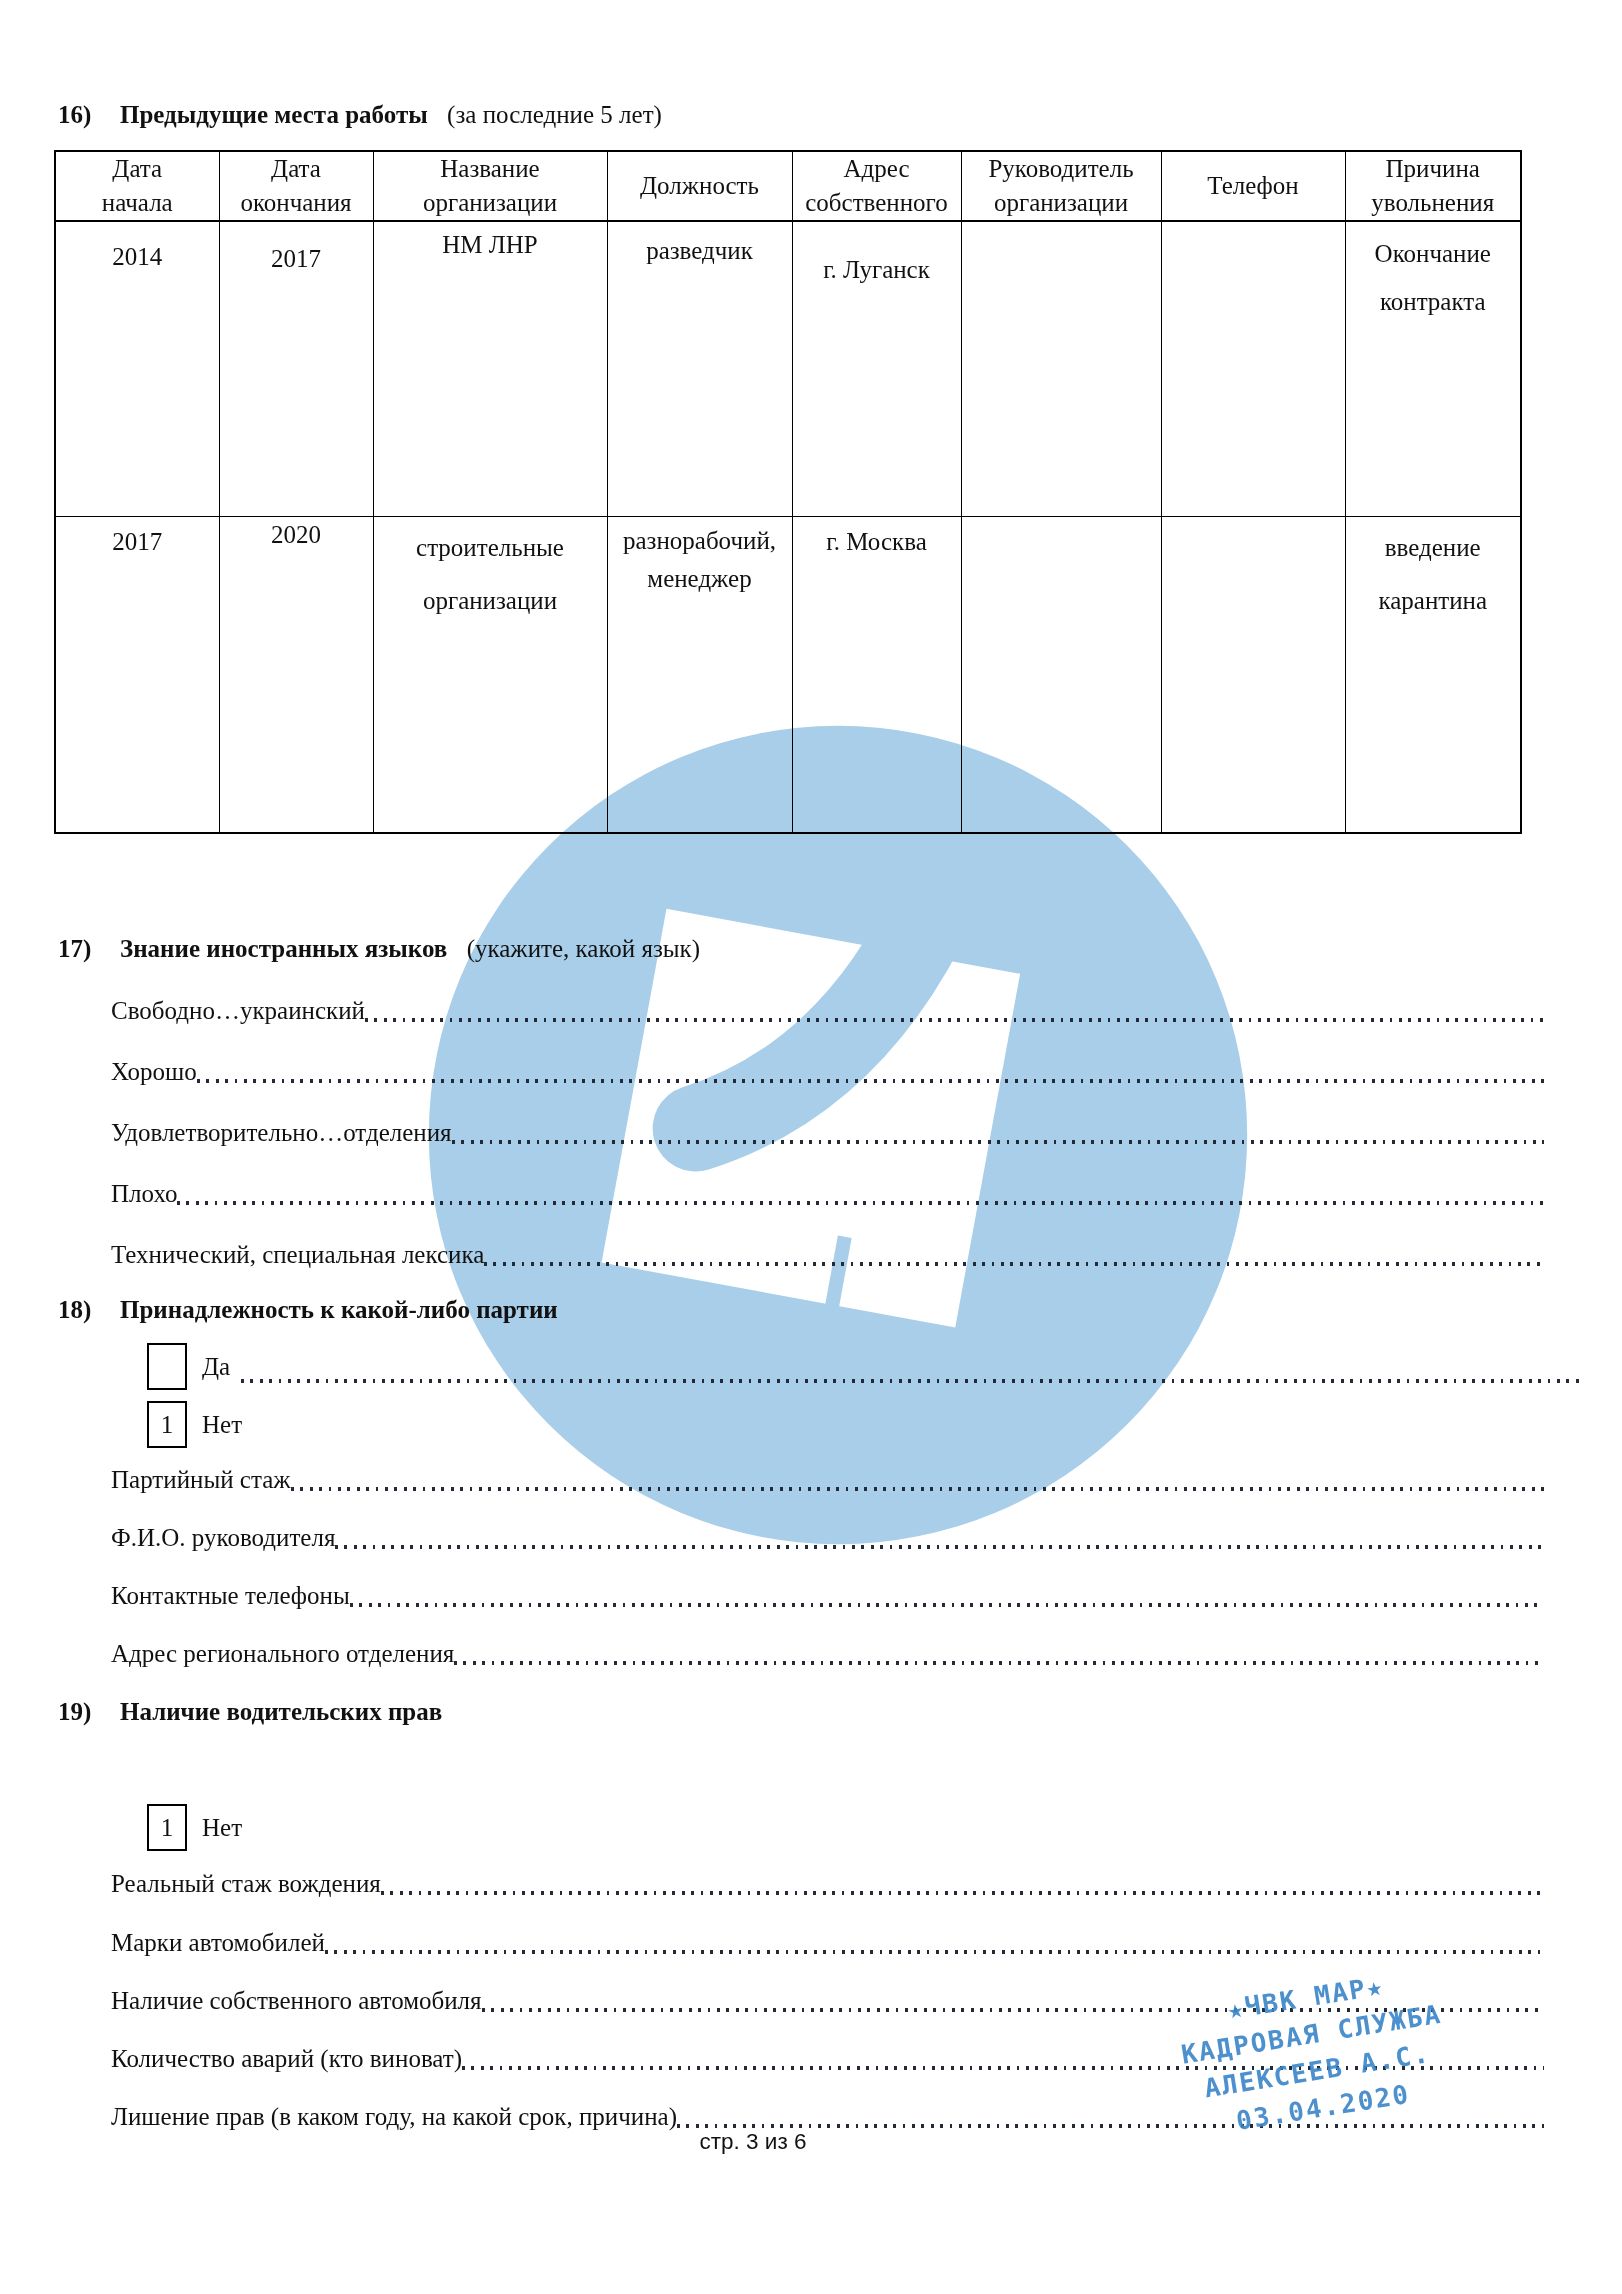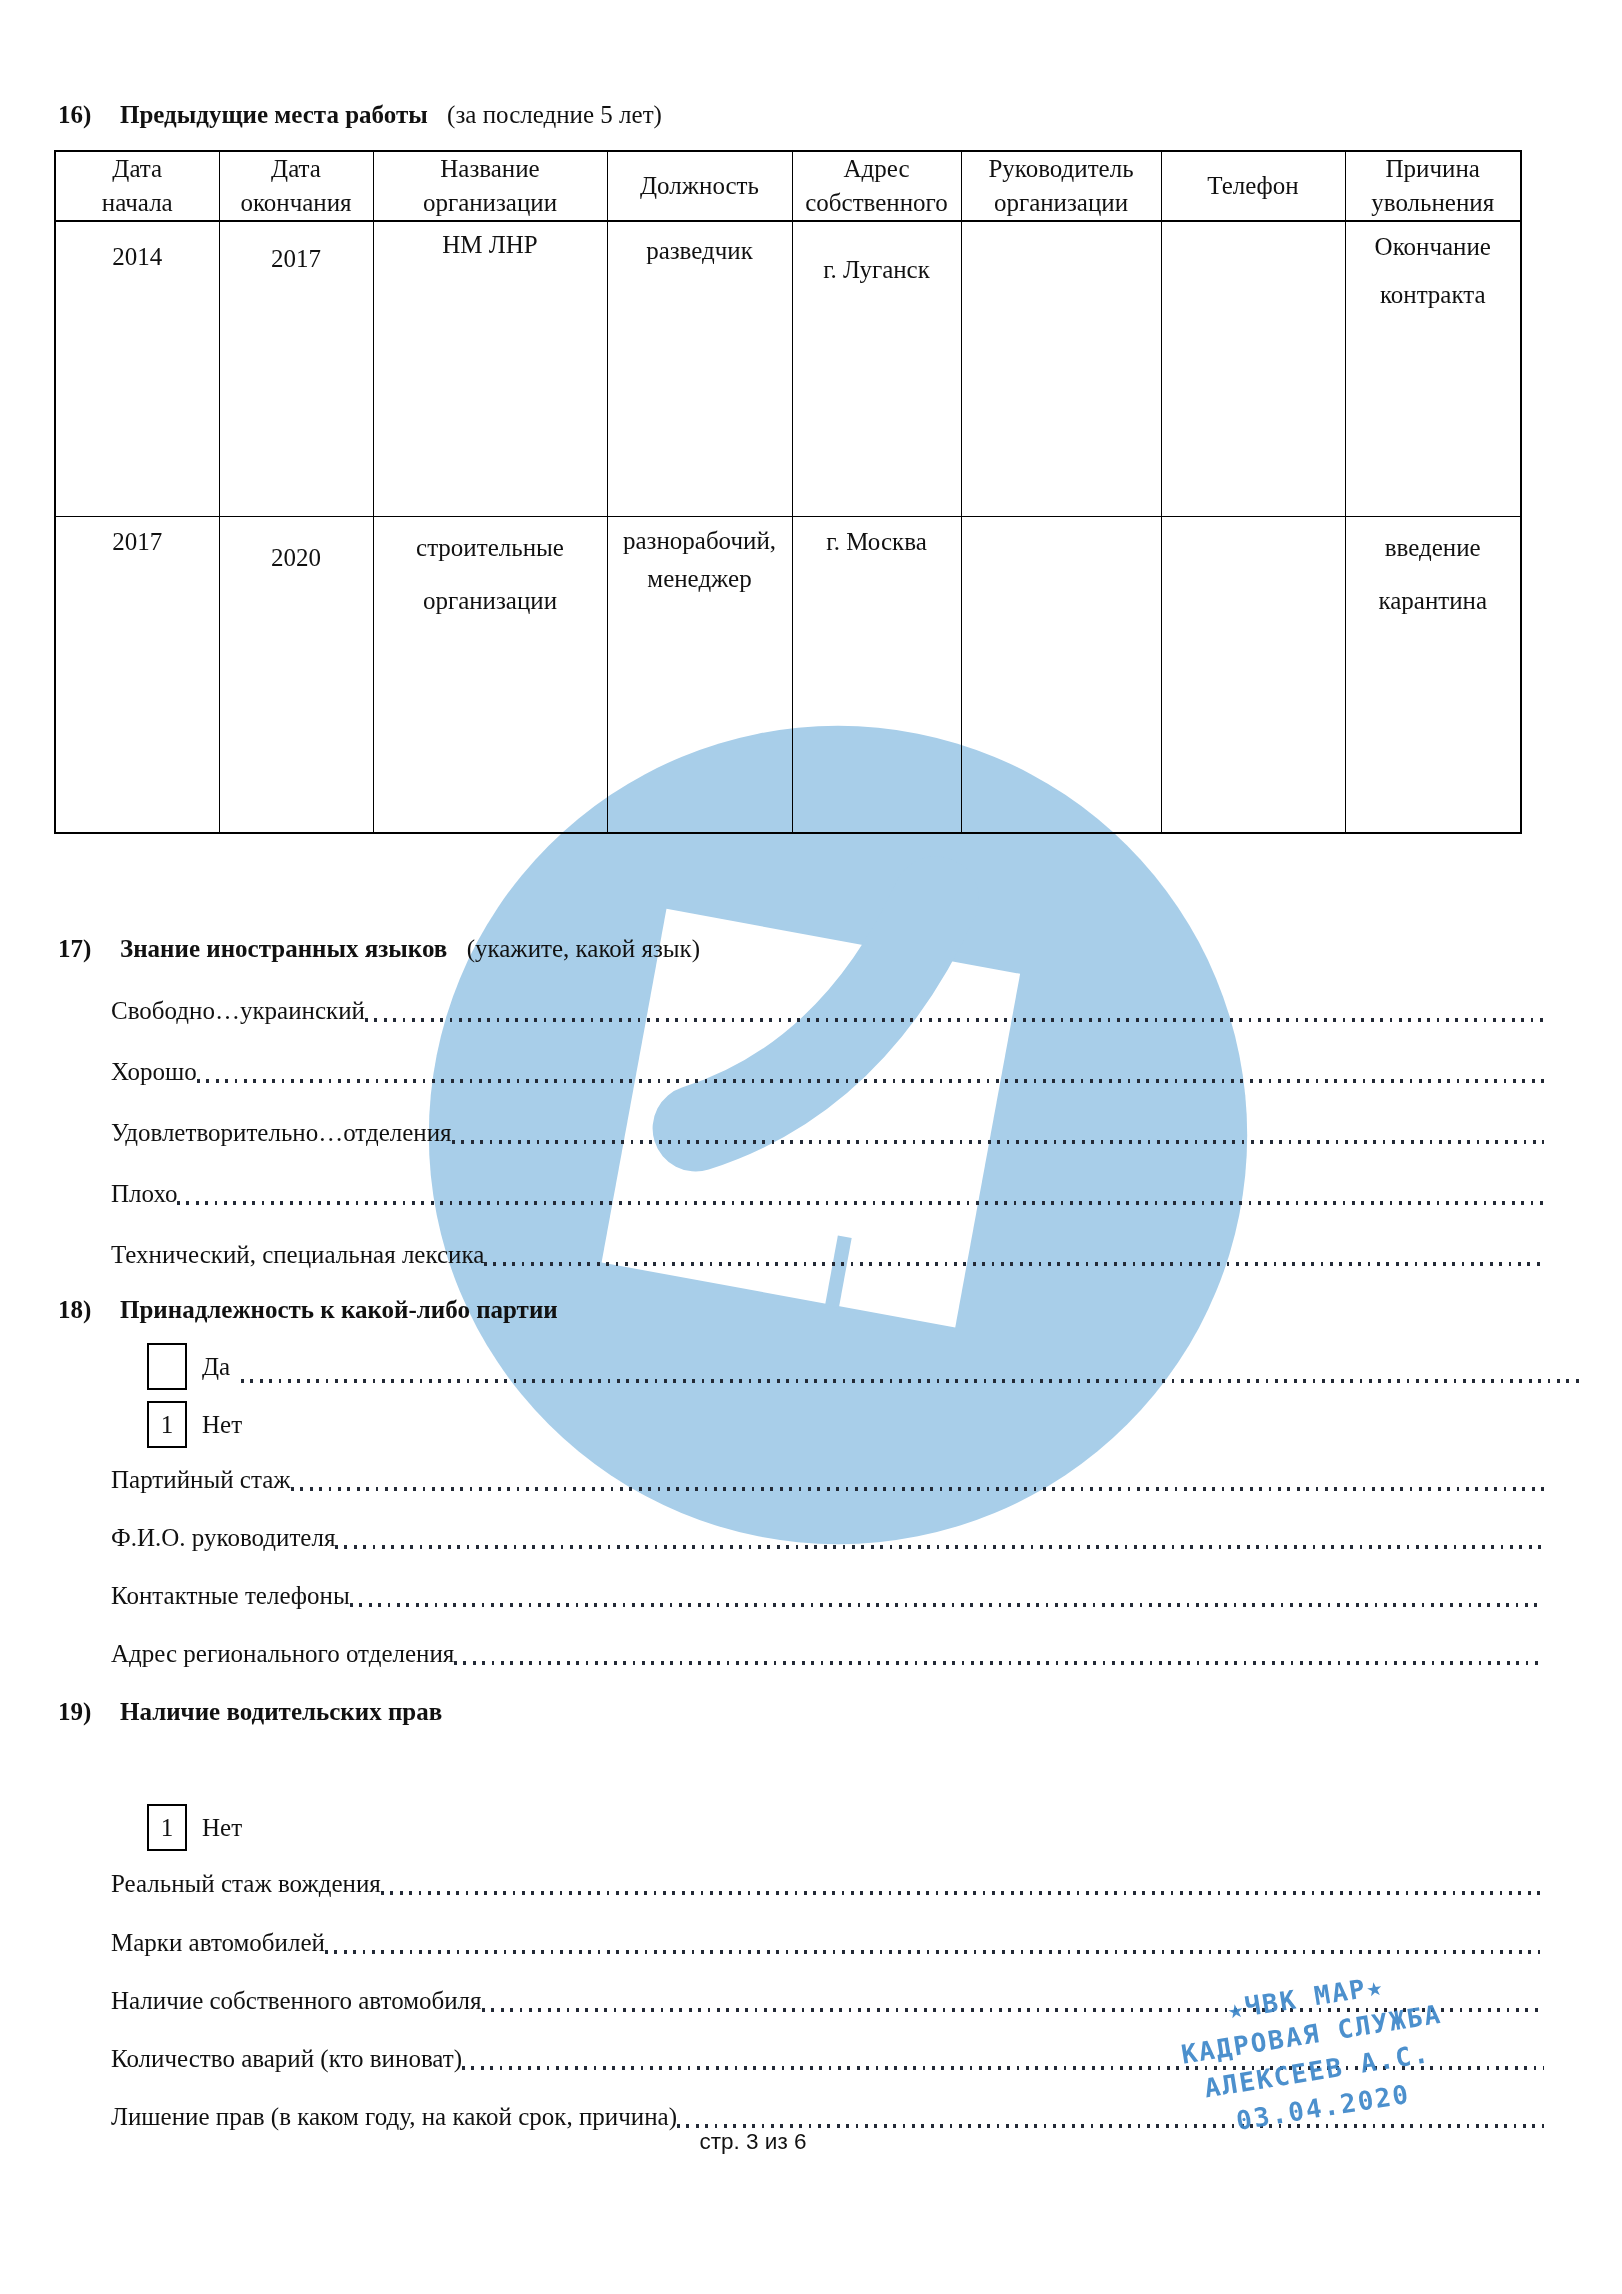--- a/index.html
+++ b/index.html
@@ -31,23 +31,23 @@
   th,td{border:1.9px solid #000;white-space:pre-line;text-align:center;padding:0;}
   th{font-weight:normal;vertical-align:middle;line-height:34px;height:66px;border-bottom:2.8px solid #000;}
   td{vertical-align:top;}
   tr.r1{height:295px;}
   tr.r2{height:317px;}
   tr.r1 td{padding-top:15px;}
   tr.r1 td:nth-child(1){padding-top:20.6px;}
   tr.r1 td:nth-child(2){padding-top:22.5px;}
   tr.r1 td:nth-child(3){padding-top:9.4px;}
   tr.r1 td:nth-child(5){padding-top:34px;}
-  tr.r1 td:nth-child(8){padding-top:1px;line-height:1.9;}
+  tr.r1 td:nth-child(8){padding-top:8px;line-height:1.9;}
   tr.r2 td{padding-top:11.2px;}
-  tr.r2 td:nth-child(2){padding-top:27px;}
+  tr.r2 td:nth-child(2){padding-top:4px;}
   tr.r2 td:nth-child(3){padding-top:5.6px;line-height:2.1;}
   tr.r2 td:nth-child(4){padding-top:5.6px;line-height:1.5;}
   tr.r2 td:nth-child(8){padding-top:5.6px;line-height:2.1;}
   
   .stamp{position:absolute;left:1160px;top:1979px;width:309px;transform:rotate(-9deg);
     font-family:"DejaVu Sans Mono",monospace;font-weight:bold;font-size:26px;line-height:37px;
     text-align:center;letter-spacing:1.9px;opacity:.92;white-space:nowrap;}
   
   .footer{position:absolute;left:631px;top:2129px;width:244px;text-align:center;
     font-family:"Liberation Sans","DejaVu Sans",sans-serif;font-size:22.5px;}

